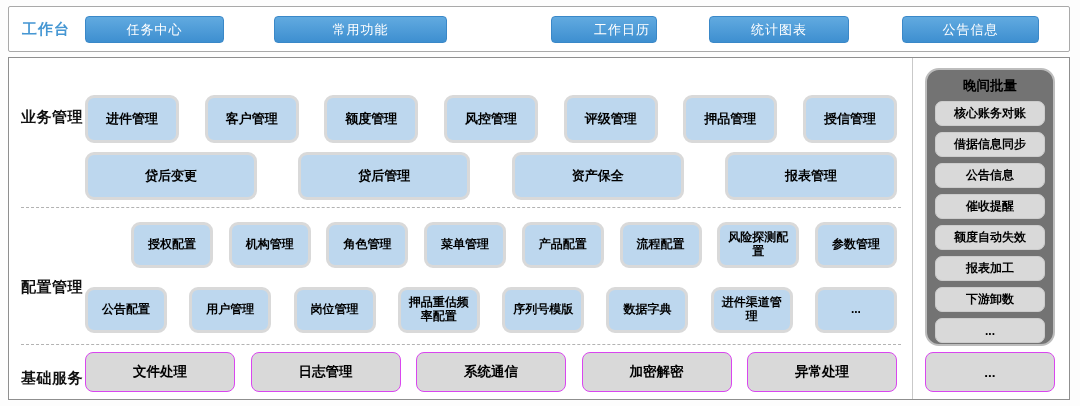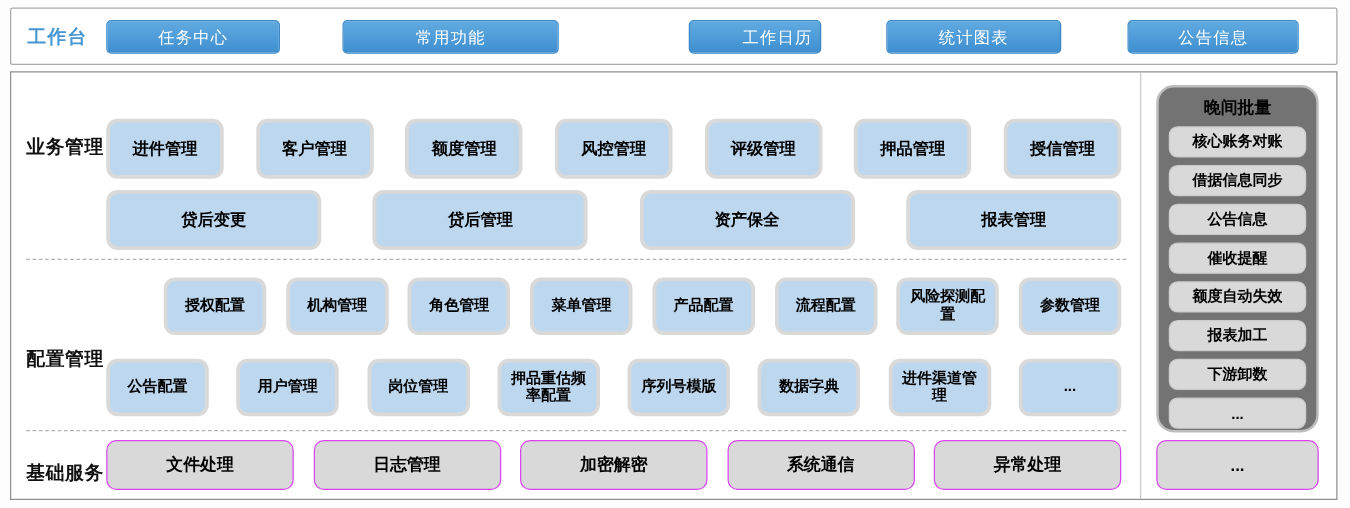--- a/index.html
+++ b/index.html
@@ -124,22 +124,22 @@
       <div class="blue-box w-cfg">数据字典</div>
       <div class="blue-box w-cfg">进件渠道管理</div>
       <div class="blue-box w-cfg">...</div>
     </div>
 
     <div class="dash dash2"></div>
 
     <div class="row r-base">
       <div class="gray-box w-base">文件处理</div>
       <div class="gray-box w-base">日志管理</div>
+      <div class="gray-box w-base">系统通信</div>
       <div class="gray-box w-base">加密解密</div>
-      <div class="gray-box w-base">系统通信</div>
       <div class="gray-box w-base">异常处理</div>
     </div>
     <div class="gray-box base-more">...</div>
 
     <div class="vdiv"></div>
 
     <div class="nb">
       <div class="nb-title">晚间批量</div>
       <div class="nb-item">核心账务对账</div>
       <div class="nb-item">借据信息同步</div>

